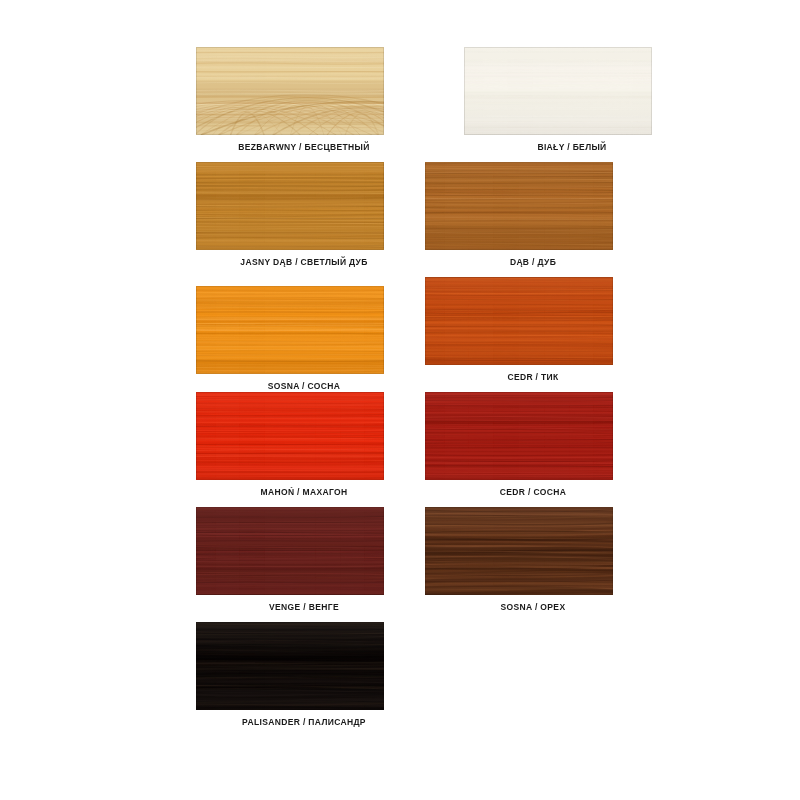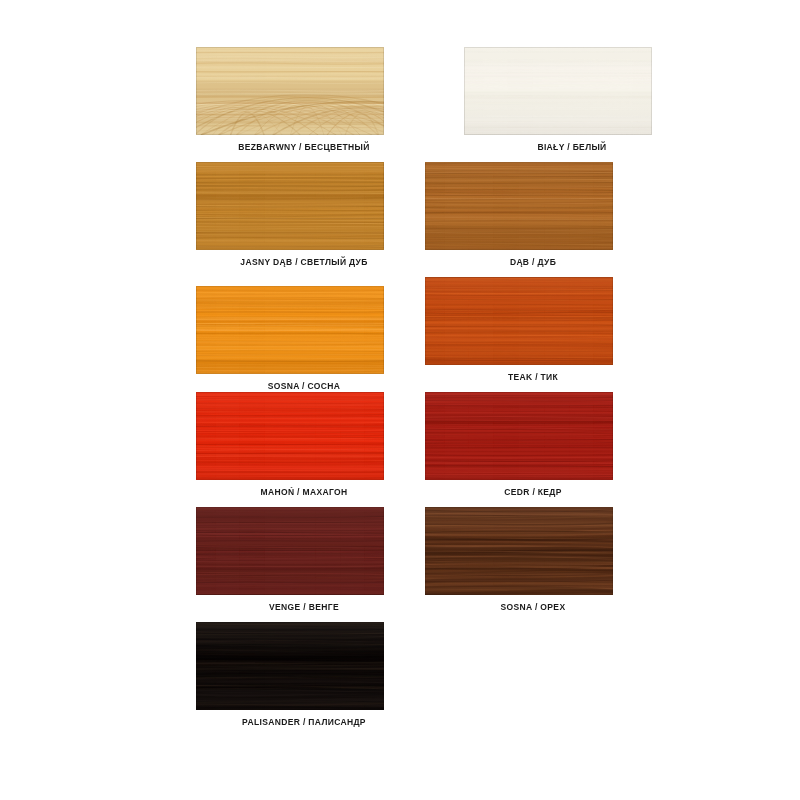--- a/index.html
+++ b/index.html
@@ -947,21 +947,21 @@
             <linearGradient id="shade5885" x1="0" y1="0" x2="0" y2="1">
               <stop offset="0%" stop-color="#ca5c2a" stop-opacity="0.35"></stop>
               <stop offset="45%" stop-color="#c44a12" stop-opacity="0"></stop>
               <stop offset="100%" stop-color="#a9400f" stop-opacity="0.30"></stop>
             </linearGradient>
           </defs>
           <rect x="0" y="0" width="188" height="88" fill="url(#shade5885)"></rect>
         </svg>
         <div class="edge"></div>
       </div>
-      <div class="label">TEAK / ТИК</div>
+      <div class="label">CEDR / ТИК</div>
     </div>
     <div class="swatch-cell" style="left: 196px; top: 392px;">
       <div class="swatch" style="background: rgb(232, 41, 12);">
         <svg class="grain" width="188" height="88" viewBox="0 0 188 88" preserveAspectRatio="none">
           <rect x="0" y="0" width="188" height="88" fill="#e8290c"></rect>
           <rect x="-2" y="78.79984004609287" width="192" height="14.93238633445331" fill="#aa1703" opacity="0.16"></rect>
           <rect x="-2" y="59.326939921826124" width="192" height="14.778194177097507" fill="#aa1703" opacity="0.16"></rect>
           <rect x="-2" y="10.54604527540505" width="192" height="9.826575028577022" fill="#aa1703" opacity="0.16"></rect>
           <rect x="-2" y="69.81570495665073" width="192" height="9.580992953319635" fill="#f2472a" opacity="0.16"></rect>
           <rect x="-2" y="73.53655000589788" width="192" height="9.524649825479303" fill="#f2472a" opacity="0.16"></rect>
@@ -1295,21 +1295,21 @@
             <linearGradient id="shade7839" x1="0" y1="0" x2="0" y2="1">
               <stop offset="0%" stop-color="#b1352c" stop-opacity="0.35"></stop>
               <stop offset="45%" stop-color="#a81e14" stop-opacity="0"></stop>
               <stop offset="100%" stop-color="#901a11" stop-opacity="0.30"></stop>
             </linearGradient>
           </defs>
           <rect x="0" y="0" width="188" height="88" fill="url(#shade7839)"></rect>
         </svg>
         <div class="edge"></div>
       </div>
-      <div class="label">CEDR / КЕДР</div>
+      <div class="label">CEDR / СОСНА</div>
     </div>
     <div class="swatch-cell" style="left: 196px; top: 507px;">
       <div class="swatch" style="background: rgb(110, 36, 32);">
         <svg class="grain" width="188" height="88" viewBox="0 0 188 88" preserveAspectRatio="none">
           <rect x="0" y="0" width="188" height="88" fill="#6e2420"></rect>
           <rect x="-2" y="57.44025499559939" width="192" height="17.888647383345024" fill="#3f120f" opacity="0.16"></rect>
           <rect x="-2" y="0.36509086936712265" width="192" height="18.236187845734612" fill="#3f120f" opacity="0.16"></rect>
           <rect x="-2" y="32.225819585844874" width="192" height="11.874301435691969" fill="#3f120f" opacity="0.16"></rect>
           <rect x="-2" y="4.199067797511816" width="192" height="16.871376423697384" fill="#3f120f" opacity="0.16"></rect>
           <rect x="-2" y="54.780108945444226" width="192" height="7.659485308719533" fill="#86332c" opacity="0.16"></rect>

